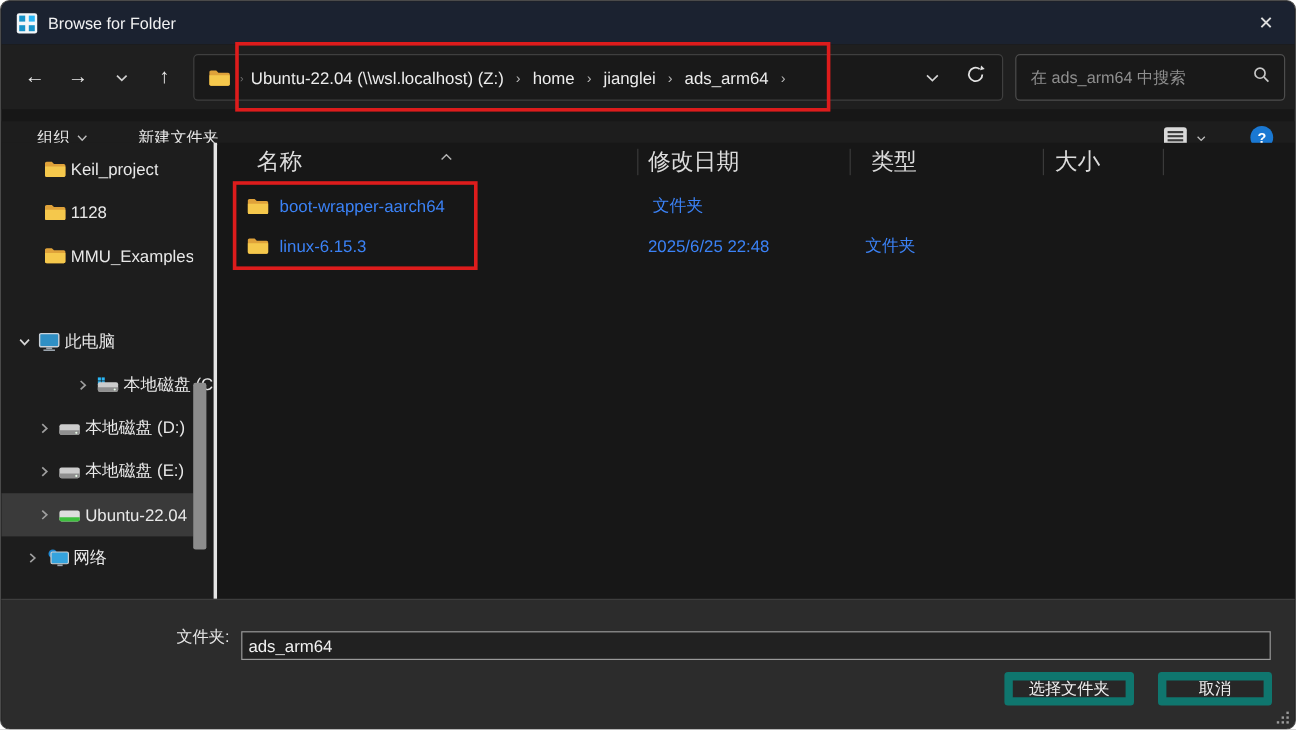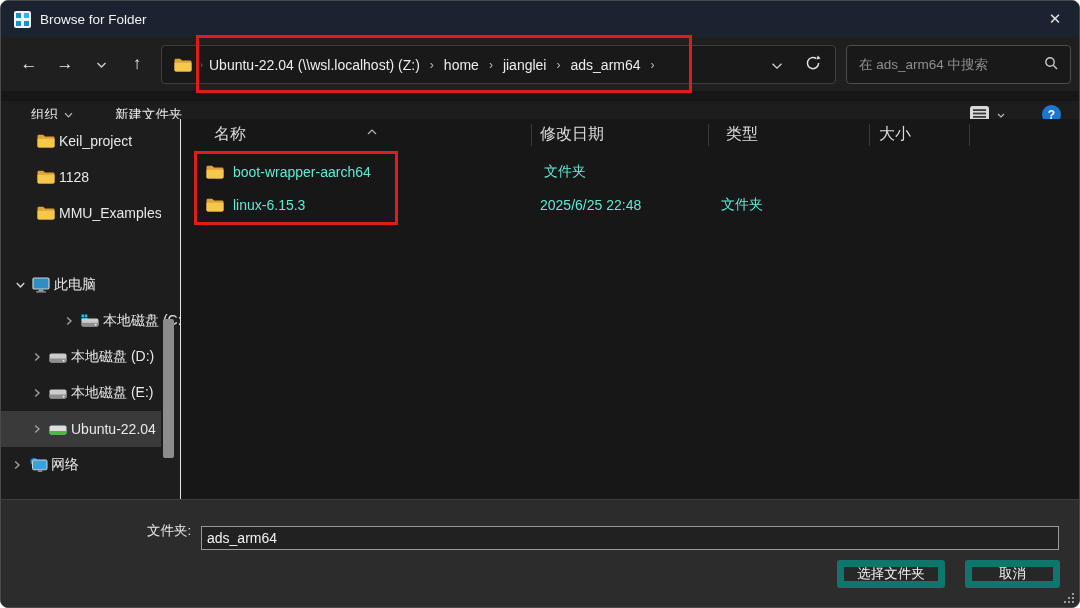--- a/index.html
+++ b/index.html
@@ -41,41 +41,41 @@
            display:flex;align-items:center;color:#e8e8e8;font-size:13.5px;}
   .tool-item{display:flex;align-items:center;gap:6px;}
   .organize{margin-left:30px;}
   .newfolder{margin-left:42px;}
   .view-group{position:absolute;right:74px;top:0;height:28px;display:flex;align-items:center;gap:7px;}
   .help-btn{position:absolute;right:18px;top:4px;width:19px;height:19px;border-radius:50%;
             background:#1a78d2;color:#fff;font-size:12px;font-weight:bold;display:flex;
             align-items:center;justify-content:center;}
   
   .main{position:absolute;left:0;top:118px;width:100%;height:382px;display:flex;}
-  .sidebar{width:180px;height:100%;background:#1d1d1d;border-right:1px solid #e5e5e5;
+  .sidebar{width:180px;height:100%;background:#1d1d1d;border-right:3px solid #e5e5e5;
            position:relative;overflow:hidden;padding-top:4px;}
   .side-row{height:36px;display:flex;align-items:center;color:#e8e8e8;font-size:14px;
             white-space:nowrap;width:160px;}
   .side-row.selected{background:#3a3a3a;}
   .side-spacer{height:36px;}
   .chev-slot{width:24px;flex:none;display:flex;justify-content:center;}
   .side-icon{width:22px;flex:none;display:flex;align-items:center;}
   .side-label{overflow:hidden;}
   .side-scroll{position:absolute;right:6px;top:200px;width:11px;height:139px;background:#8c8c8c;border-radius:2px;}
   
   .filelist{flex:1;background:#171717;position:relative;}
-  .list-header{display:flex;height:31px;color:#dcdcdc;font-size:16px;align-items:center;}
+  .list-header{display:flex;height:31px;color:#dcdcdc;font-size:19px;align-items:center;}
   .hcell{height:22px;display:flex;align-items:center;border-right:1px solid #3a3a3a;}
   .col-name{width:351px;padding-left:33px;}
   .col-date{width:177px;padding-left:8px;}
   .col-type{width:161px;padding-left:17px;}
   .col-size{width:100px;padding-left:9px;}
   .sort-caret{position:absolute;left:186px;top:2px;}
   .rows{padding-top:5px;}
-  .file-row{display:flex;height:33px;align-items:center;color:#5eead4;font-size:14px;}
+  .file-row{display:flex;height:33px;align-items:center;color:#3b82f6;font-size:14px;}
   .file-row .col-name{padding-left:25px;display:flex;align-items:center;gap:9px;border:none;}
   .file-row .col-date,.file-row .col-type,.file-row .col-size{border:none;}
   .file-row .col-type{padding-left:12px;}
   
   .footer{position:absolute;left:0;bottom:0;width:100%;height:108px;background:#2c2c2c;border-top:1px solid #3e3e3e;}
   .folder-label{position:absolute;left:146px;top:19px;height:23px;line-height:23px;color:#e8e8e8;font-size:13.5px;}
   .folder-input{position:absolute;left:200px;top:26px;width:858px;height:24px;background:#212121;
                 border:1px solid #9a9a9a;color:#f2f2f2;font-size:14px;font-family:"Liberation Sans",sans-serif;
                 padding:0 5px;outline:none;}
   .btn{position:absolute;top:60px;height:28px;background:#272727;border:7px solid #0f766e;border-radius:3px;
@@ -295,21 +295,21 @@
               </svg>
             </span>
             <span class="side-icon">
               <svg width="18" height="13" viewBox="0 0 18 13">
                 <rect x="0.5" y="2.5" width="17" height="9" rx="1.8" fill="#dedede"></rect>
                 <path d="M0.5 8 H17.5 V9.7 C17.5 10.7 16.7 11.5 15.7 11.5 H2.3 C1.3 11.5 0.5 10.7 0.5 9.7 Z" fill="#3fbf3f"></path>
               </svg>
             </span>
             <span class="side-label">Ubuntu-22.04</span>
           </div>
-          <div class="side-row" style="padding-left: 4px;">
+          <div class="side-row" style="padding-left: 14px;">
             <span class="chev-slot">
               <svg width="10" height="10" viewBox="0 0 10 10">
                 <path d="M3.2 1.5 L7 5 L3.2 8.5" fill="none" stroke="#9f9f9f" stroke-width="1.4"></path>
               </svg>
             </span>
             <span class="side-icon">
               <svg width="19" height="16" viewBox="0 0 19 16">
                 <circle cx="5" cy="4.5" r="3.6" fill="#1e88d2"></circle>
                 <rect x="3.5" y="3" width="14.5" height="9.8" rx="1.2" fill="#35a3dd" stroke="#d0d0d0" stroke-width="1"></rect>
                 <rect x="8.8" y="13.4" width="4.4" height="1.4" fill="#9aa4ad"></rect>

